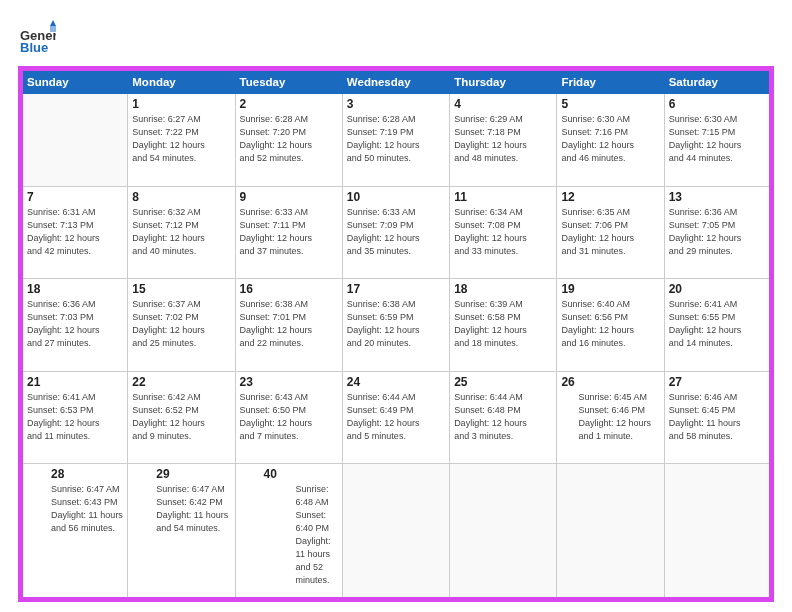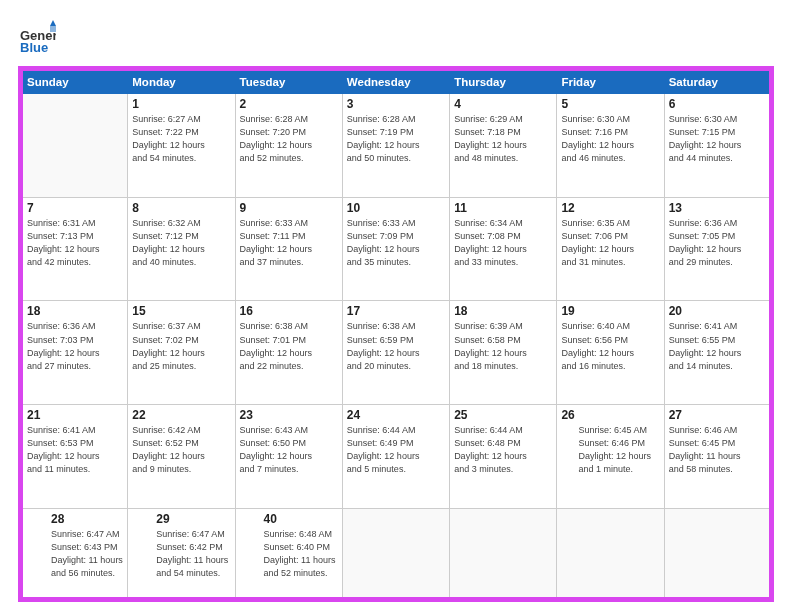--- a/index.html
+++ b/index.html
@@ -324,21 +324,21 @@
           </td>
           <td>
             <span class="day-num">29</span>
             <div class="day-info" style="white-space: pre-line;">Sunrise: 6:47 AM
 Sunset: 6:42 PM
 Daylight: 11 hours
 and 54 minutes.</div>
           </td>
           <td>
             <span class="day-num">40</span>
-            <div class="day-info" style="white-space: pre-line;">Sunrise: 6:48 AM
+            <div class="day-info" style="white-space: pre-line; margin-left: 32px;">Sunrise: 6:48 AM
 Sunset: 6:40 PM
 Daylight: 11 hours
 and 52 minutes.</div>
           </td>
           <td class="empty"></td>
           <td class="empty"></td>
           <td class="empty"></td>
           <td class="empty"></td>
         </tr>
       </tbody>

